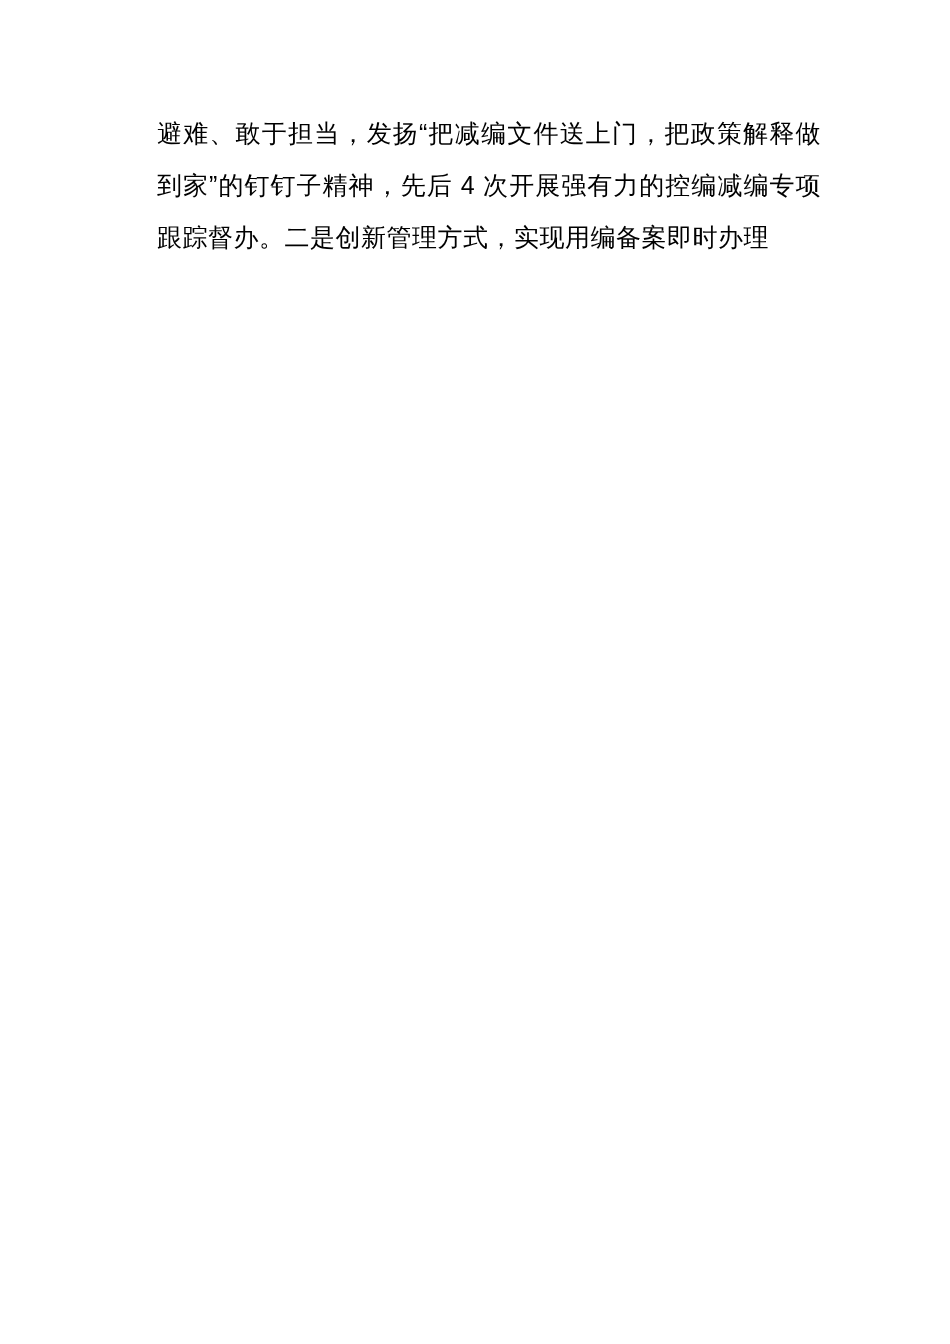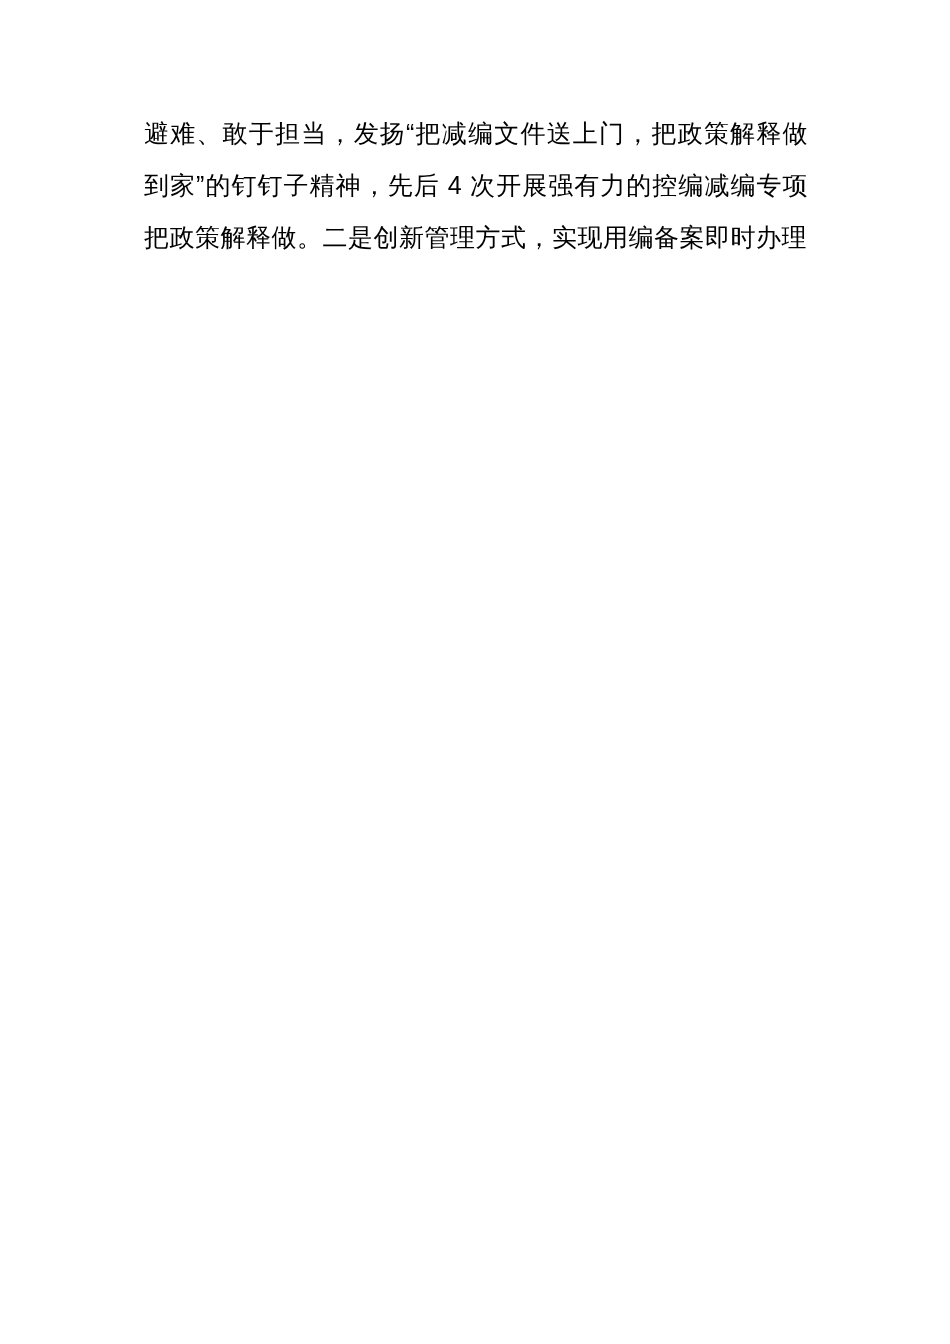--- a/index.html
+++ b/index.html
@@ -11,20 +11,21 @@
     height: 1344px;
     background: #ffffff;
     font-family: "Liberation Sans", "DejaVu Sans", sans-serif;
   }
   .page {
     position: relative;
     width: 928px;
     height: 1344px;
     background: #ffffff;
     overflow: hidden;
+    margin-left: 13px;
   }
   .paragraph {
     position: absolute;
     left: 144px;
     top: 107px;
     width: 664px;
     color: #000000;
     font-size: 25px;
     line-height: 52px;
     letter-spacing: 0.5px;
@@ -40,15 +41,15 @@
     text-align-last: left;
   }
 </style>
 </head>
 <body>
 
 <div class="page">
   <div class="paragraph">
     <div class="text-line">避难、敢于担当，发扬“把减编文件送上门，把政策解释做</div>
     <div class="text-line">到家”的钉钉子精神，先后 4 次开展强有力的控编减编专项</div>
-    <div class="text-line last">把政策解释做。二是创新管理方式，实现用编备案即时办理</div>
+    <div class="text-line last">跟踪督办。二是创新管理方式，实现用编备案即时办理</div>
   </div>
 </div>
 
 </body></html>

